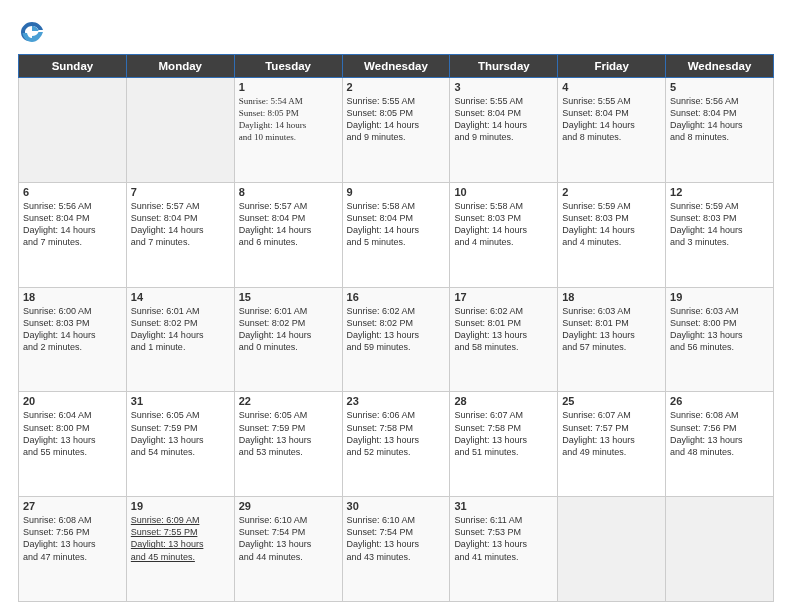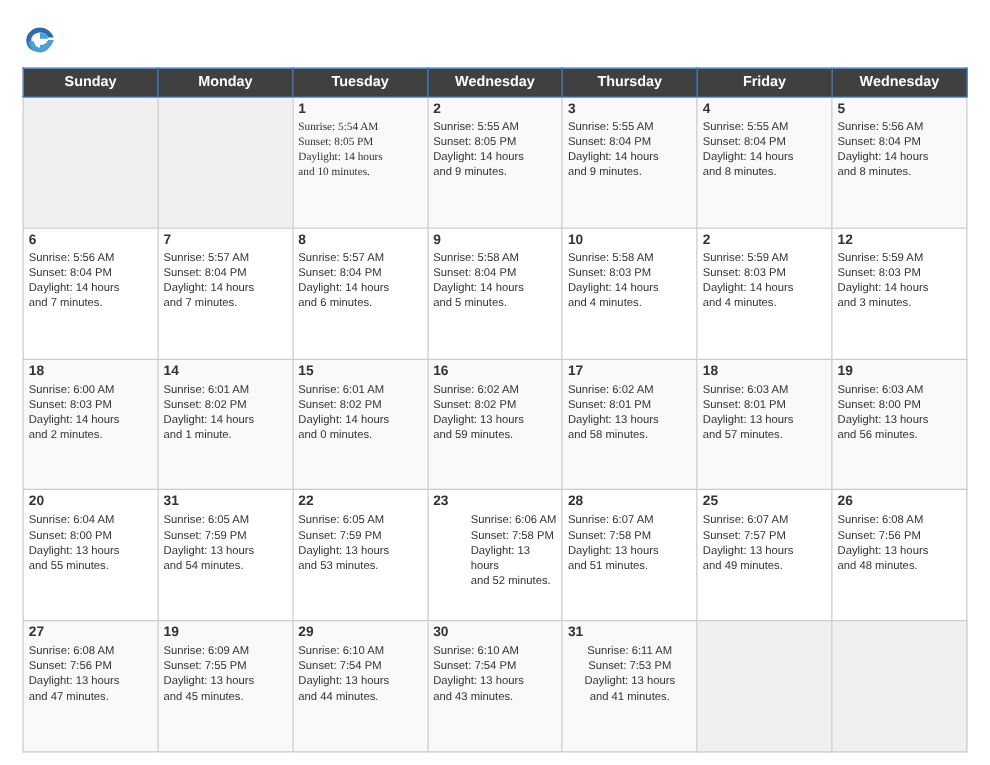--- a/index.html
+++ b/index.html
@@ -291,21 +291,21 @@
           </td>
           <td>
             <span class="day-num">22</span>
             <div class="day-info" style="white-space: pre-line;">Sunrise: 6:05 AM
 Sunset: 7:59 PM
 Daylight: 13 hours
 and 53 minutes.</div>
           </td>
           <td>
             <span class="day-num">23</span>
-            <div class="day-info" style="white-space: pre-line; margin-left: 30px;">Sunrise: 6:06 AM
+            <div class="day-info" style="white-space: pre-line;">Sunrise: 6:06 AM
 Sunset: 7:58 PM
 Daylight: 13 hours
 and 52 minutes.</div>
           </td>
           <td>
             <span class="day-num">28</span>
             <div class="day-info" style="white-space: pre-line;">Sunrise: 6:07 AM
 Sunset: 7:58 PM
 Daylight: 13 hours
 and 51 minutes.</div>
@@ -328,42 +328,42 @@
         <tr>
           <td>
             <span class="day-num">27</span>
             <div class="day-info" style="white-space: pre-line;">Sunrise: 6:08 AM
 Sunset: 7:56 PM
 Daylight: 13 hours
 and 47 minutes.</div>
           </td>
           <td>
             <span class="day-num">19</span>
-            <div class="day-info" style="white-space: pre-line;">Sunrise: 6:09 AM
+            <div class="day-info" style="white-space: pre-line; text-decoration: underline;">Sunrise: 6:09 AM
 Sunset: 7:55 PM
 Daylight: 13 hours
 and 45 minutes.</div>
           </td>
           <td>
             <span class="day-num">29</span>
             <div class="day-info" style="white-space: pre-line;">Sunrise: 6:10 AM
 Sunset: 7:54 PM
 Daylight: 13 hours
 and 44 minutes.</div>
           </td>
           <td>
             <span class="day-num">30</span>
             <div class="day-info" style="white-space: pre-line;">Sunrise: 6:10 AM
 Sunset: 7:54 PM
 Daylight: 13 hours
 and 43 minutes.</div>
           </td>
           <td>
             <span class="day-num">31</span>
-            <div class="day-info" style="white-space: pre-line; text-align: center;">Sunrise: 6:11 AM
+            <div class="day-info" style="white-space: pre-line;">Sunrise: 6:11 AM
 Sunset: 7:53 PM
 Daylight: 13 hours
 and 41 minutes.</div>
           </td>
           <td class="empty-cell"></td>
           <td class="empty-cell"></td>
         </tr>
       </tbody>
   </table>
 </div>

